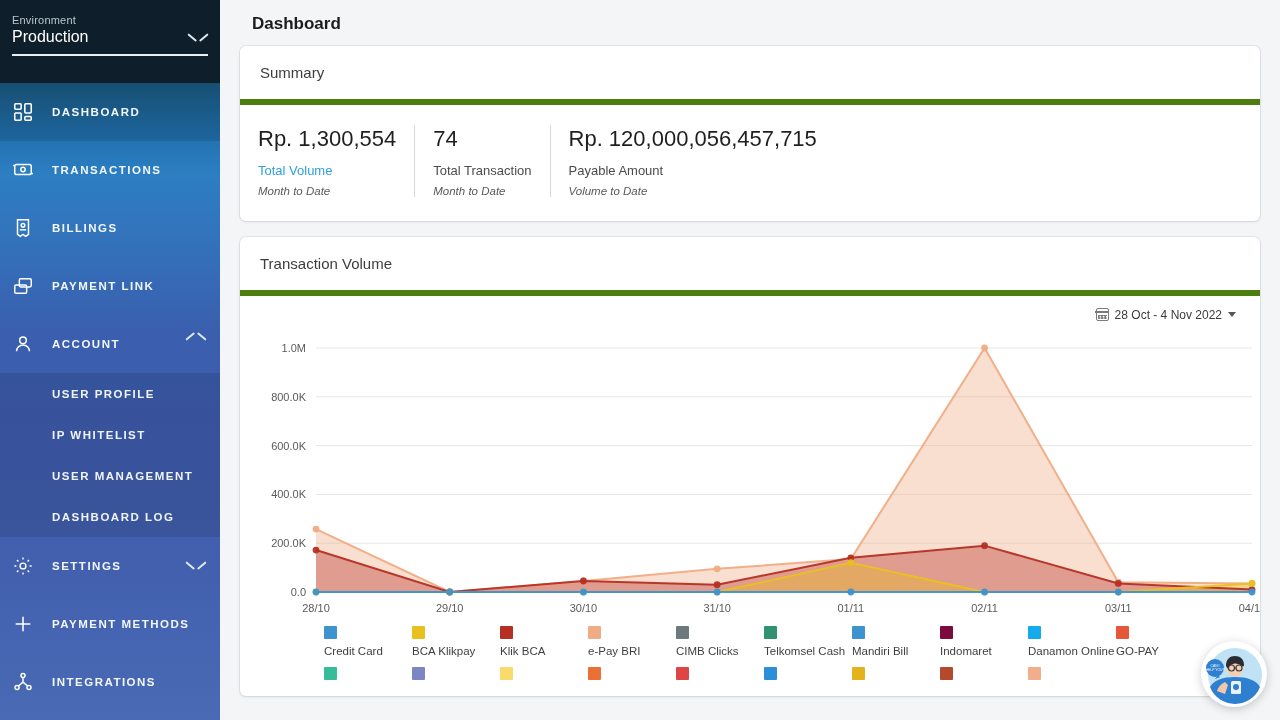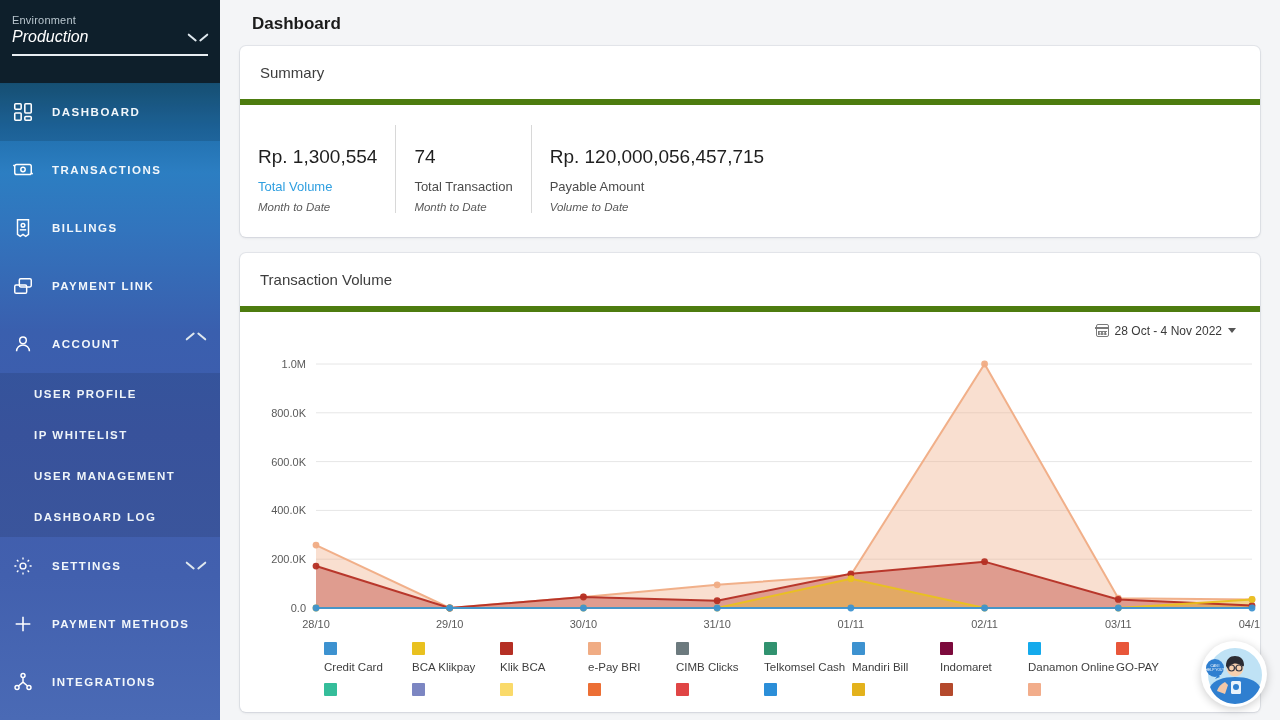--- a/index.html
+++ b/index.html
@@ -32,21 +32,21 @@
     background: #0e1f2b;
     padding: 14px 12px 4px 12px;
     height: 83px;
   }
   .env-label { color: #b9c6ce; font-size: 11px; letter-spacing: .2px; }
   .env-row {
     display: flex; align-items: flex-end; justify-content: space-between;
     border-bottom: 2px solid #e8eef2;
     padding-bottom: 8px; margin-top: 2px;
   }
-  .env-value { color: #ffffff; font-size: 16px; font-style: italic; }
+  .env-value { color: #ffffff; font-size: 16px; }
   .chev { width: 20px; height: 12px; position: relative; margin-bottom: 3px; }
   .chev::before, .chev::after {
     content: ""; position: absolute; top: 2px; width: 11px; height: 2px;
     background: #dfe8ee; border-radius: 1px;
   }
   .chev::before { left: 0; transform: rotate(40deg); transform-origin: left center; }
   .chev::after  { right: 0; transform: rotate(-40deg); transform-origin: right center; }
   .chev.up::before { transform: rotate(-40deg); }
   .chev.up::after  { transform: rotate(40deg); }
 
@@ -58,21 +58,21 @@
   }
   .nav-item.active { background: rgba(0,0,0,0.13); }
   .nav-item .ico { width: 40px; flex: 0 0 40px; display: flex; align-items: center; }
   .nav-item .lbl {
     font-size: 11.5px; letter-spacing: 1.5px; font-weight: 600;
     color: #f2f7fb; white-space: nowrap;
   }
   .nav-item .tail { margin-left: auto; }
   .sub-item {
     display: flex; align-items: center; height: 41px;
-    padding-left: 34px; color: #eef4f9; cursor: pointer;
+    padding-left: 52px; color: #eef4f9; cursor: pointer;
   }
   .sub-item .lbl { font-size: 11.5px; letter-spacing: 1.5px; font-weight: 600; }
   .submenu { background: rgba(0,0,0,0.10); }
 
   
   #main {
     flex: 1 1 auto; height: 720px; overflow: hidden;
     background: #f4f5f7; padding: 0 20px;
   }
   .page-title {
@@ -86,21 +86,21 @@
   }
   .card-head {
     padding: 18px 20px; font-size: 15px; color: #3d3d3d;
     border-bottom: 6px solid #4d7c0f;
   }
   .summary-body { display: flex; padding: 20px 0 24px 0; }
   .metric { padding: 0 18px 0 18px; }
   .metric:first-child { padding-left: 18px; }
   .metric + .metric { border-left: 1px solid #d8d8d8; }
   .metric .val {
-    font-size: 19px; color: #1f1f1f; white-space: nowrap; line-height: 1.25; margin-top: 20px;
+    font-size: 22px; color: #1f1f1f; white-space: nowrap; line-height: 1.25;
   }
   .metric .name { font-size: 13px; color: #4b4b4b; margin-top: 10px; }
   .metric .name.link { color: #2f9fe0; }
   .metric .sub { font-size: 11.5px; color: #5a5a5a; font-style: italic; margin-top: 7px; }
 
   
   .chart-body { position: relative; padding: 14px 20px 0 20px; height: 400px; }
   .daterange {
     position: absolute; right: 24px; top: 12px;
     display: flex; align-items: center; gap: 6px;

